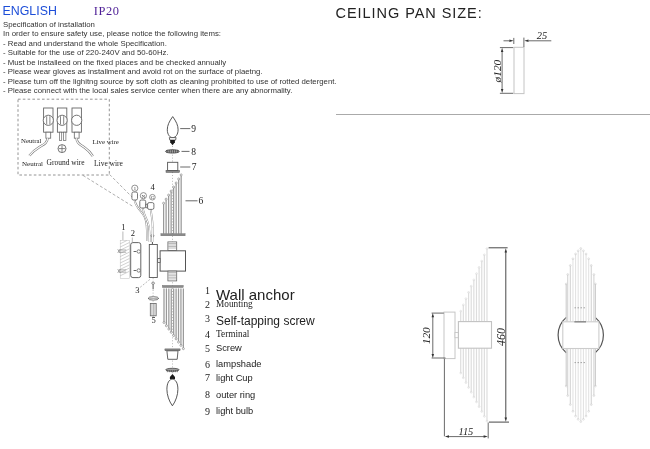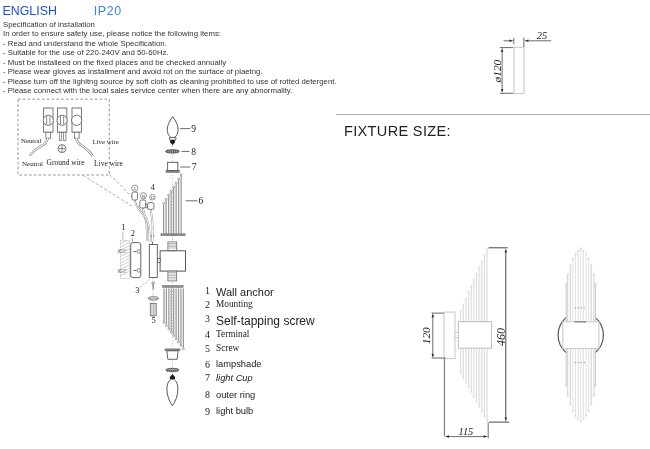--- a/index.html
+++ b/index.html
@@ -311,33 +311,33 @@
 <line x1="574.5" y1="307.8" x2="576.0" y2="307.8" stroke="#999" stroke-width="0.9"></line>
 <line x1="577.5" y1="307.8" x2="579.0" y2="307.8" stroke="#999" stroke-width="0.9"></line>
 <line x1="580.5" y1="307.8" x2="582.0" y2="307.8" stroke="#999" stroke-width="0.9"></line>
 <line x1="583.5" y1="307.8" x2="585.0" y2="307.8" stroke="#999" stroke-width="0.9"></line>
 <line x1="574.5" y1="362.6" x2="576.0" y2="362.6" stroke="#999" stroke-width="0.9"></line>
 <line x1="577.5" y1="362.6" x2="579.0" y2="362.6" stroke="#999" stroke-width="0.9"></line>
 <line x1="580.5" y1="362.6" x2="582.0" y2="362.6" stroke="#999" stroke-width="0.9"></line>
 <line x1="583.5" y1="362.6" x2="585.0" y2="362.6" stroke="#999" stroke-width="0.9"></line>
 </svg>
 <div style="position:absolute;left:2.5px;top:4.6px;font-family:'Liberation Sans',sans-serif;font-size:12.4px;line-height:1;color:#1d4ed8;white-space:nowrap;">ENGLISH</div>
-<div style="position:absolute;left:93.8px;top:4.6px;font-family:Liberation Sans, sans-serif;font-size:12.4px;line-height:1;color:#3b82f6;white-space:nowrap;letter-spacing:0.6px;text-align:center;">IP20</div>
+<div style="position:absolute;left:93.8px;top:4.6px;font-family:Liberation Serif, serif;font-size:12.4px;line-height:1;color:#4c1d95;white-space:nowrap;letter-spacing:0.6px;text-align:center;">IP20</div>
 <div style="position:absolute;left:3px;top:19.6px;font-family:'Liberation Sans',sans-serif;font-size:7.8px;line-height:9.55px;color:#333;white-space:nowrap;">Specification of installation<br>In order to ensure safety use, please notice the following items:<br>- Read and understand the whole Specification.<br>- Suitable for the use of 220-240V and 50-60Hz.<br>- Must be installeed on the fixed places and be checked annually<br>- Please wear gloves as installment and avoid rot on the surface of plaetng.<br>- Please turn off the lighitng source by soft cloth as cleaning prohibited to use of rotted detergent.<br>- Please connect with the local sales service center when there are any abnormality.</div>
-<div style="position:absolute;left:344px;top:123.9px;font-family:'Liberation Sans',sans-serif;font-size:14.5px;line-height:1;color:#222;white-space:nowrap;letter-spacing:0.35px;">FIXTURE SIZE:</div>
+<div style="position:absolute;left:335.5px;top:5.8px;font-family:'Liberation Sans',sans-serif;font-size:14.5px;line-height:1;color:#222;white-space:nowrap;letter-spacing:0.95px;">CEILING PAN SIZE:</div>
 <div style="position:absolute;left:201px;top:286.2px;width:9px;text-align:right;font-family:'Liberation Serif',serif;font-size:10px;line-height:1;color:#222;">1</div>
-<div style="position:absolute;left:216px;top:286.6px;font-family:'Liberation Sans',sans-serif;font-size:11px;line-height:1;color:#222;white-space:nowrap;">Wall anchor</div>
+<div style="position:absolute;left:216px;top:286.6px;font-family:'Liberation Sans',sans-serif;font-size:15px;line-height:1;color:#222;white-space:nowrap;">Wall anchor</div>
 <div style="position:absolute;left:201px;top:299.7px;width:9px;text-align:right;font-family:'Liberation Serif',serif;font-size:10px;line-height:1;color:#222;">2</div>
 <div style="position:absolute;left:216px;top:300.1px;font-family:Liberation Serif, serif;font-size:9.3px;line-height:1;color:#222;white-space:nowrap;">Mounting</div>
 <div style="position:absolute;left:201px;top:314.3px;width:9px;text-align:right;font-family:'Liberation Serif',serif;font-size:10px;line-height:1;color:#222;">3</div>
 <div style="position:absolute;left:216px;top:314.7px;font-family:'Liberation Sans',sans-serif;font-size:12px;line-height:1;color:#222;white-space:nowrap;">Self-tapping screw</div>
 <div style="position:absolute;left:201px;top:330.0px;width:9px;text-align:right;font-family:'Liberation Serif',serif;font-size:10px;line-height:1;color:#222;">4</div>
 <div style="position:absolute;left:216px;top:330.4px;font-family:Liberation Serif, serif;font-size:9.3px;line-height:1;color:#222;white-space:nowrap;">Terminal</div>
 <div style="position:absolute;left:201px;top:344.0px;width:9px;text-align:right;font-family:'Liberation Serif',serif;font-size:10px;line-height:1;color:#222;">5</div>
-<div style="position:absolute;left:216px;top:344.4px;font-family:Liberation Serif, serif;font-size:9.3px;line-height:1;color:#222;white-space:nowrap;">Screw</div>
+<div style="position:absolute;left:216px;top:344.4px;font-family:Liberation Sans, sans-serif;font-size:9.3px;line-height:1;color:#222;white-space:nowrap;">Screw</div>
 <div style="position:absolute;left:201px;top:359.7px;width:9px;text-align:right;font-family:'Liberation Serif',serif;font-size:10px;line-height:1;color:#222;">6</div>
 <div style="position:absolute;left:216px;top:360.1px;font-family:Liberation Sans, sans-serif;font-size:9.3px;line-height:1;color:#222;white-space:nowrap;">lampshade</div>
 <div style="position:absolute;left:201px;top:373.1px;width:9px;text-align:right;font-family:'Liberation Serif',serif;font-size:10px;line-height:1;color:#222;">7</div>
-<div style="position:absolute;left:216px;top:373.5px;font-family:'Liberation Sans',sans-serif;font-size:9.3px;line-height:1;color:#222;white-space:nowrap;font-style:italic;">light Cup</div>
+<div style="position:absolute;left:216px;top:373.5px;font-family:'Liberation Sans',sans-serif;font-size:9.3px;line-height:1;color:#222;white-space:nowrap;">light Cup</div>
 <div style="position:absolute;left:201px;top:390.3px;width:9px;text-align:right;font-family:'Liberation Serif',serif;font-size:10px;line-height:1;color:#222;">8</div>
 <div style="position:absolute;left:216px;top:390.7px;font-family:'Liberation Sans',sans-serif;font-size:9.3px;line-height:1;color:#222;white-space:nowrap;">outer ring</div>
 <div style="position:absolute;left:201px;top:406.8px;width:9px;text-align:right;font-family:'Liberation Serif',serif;font-size:10px;line-height:1;color:#222;">9</div>
 <div style="position:absolute;left:216px;top:407.2px;font-family:'Liberation Sans',sans-serif;font-size:9.3px;line-height:1;color:#222;white-space:nowrap;">light bulb</div>
 </div>
 </body></html>

